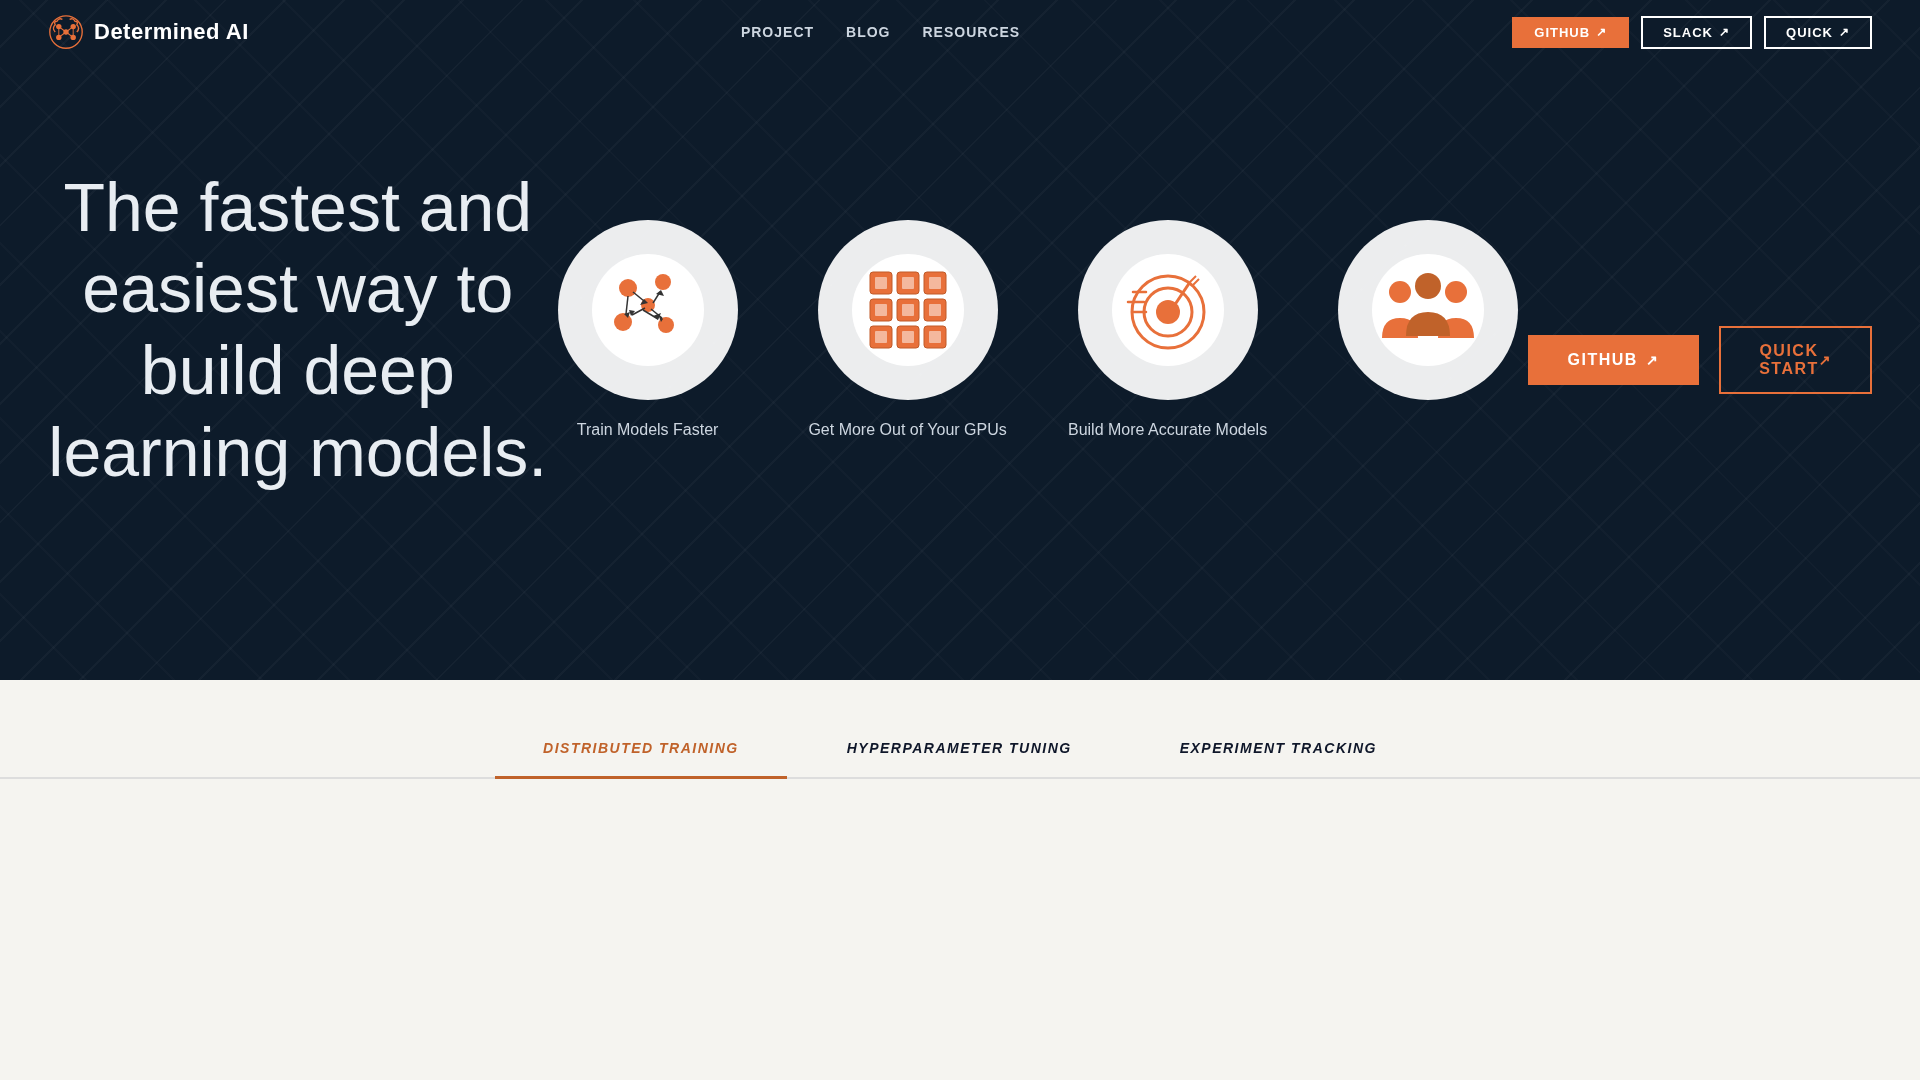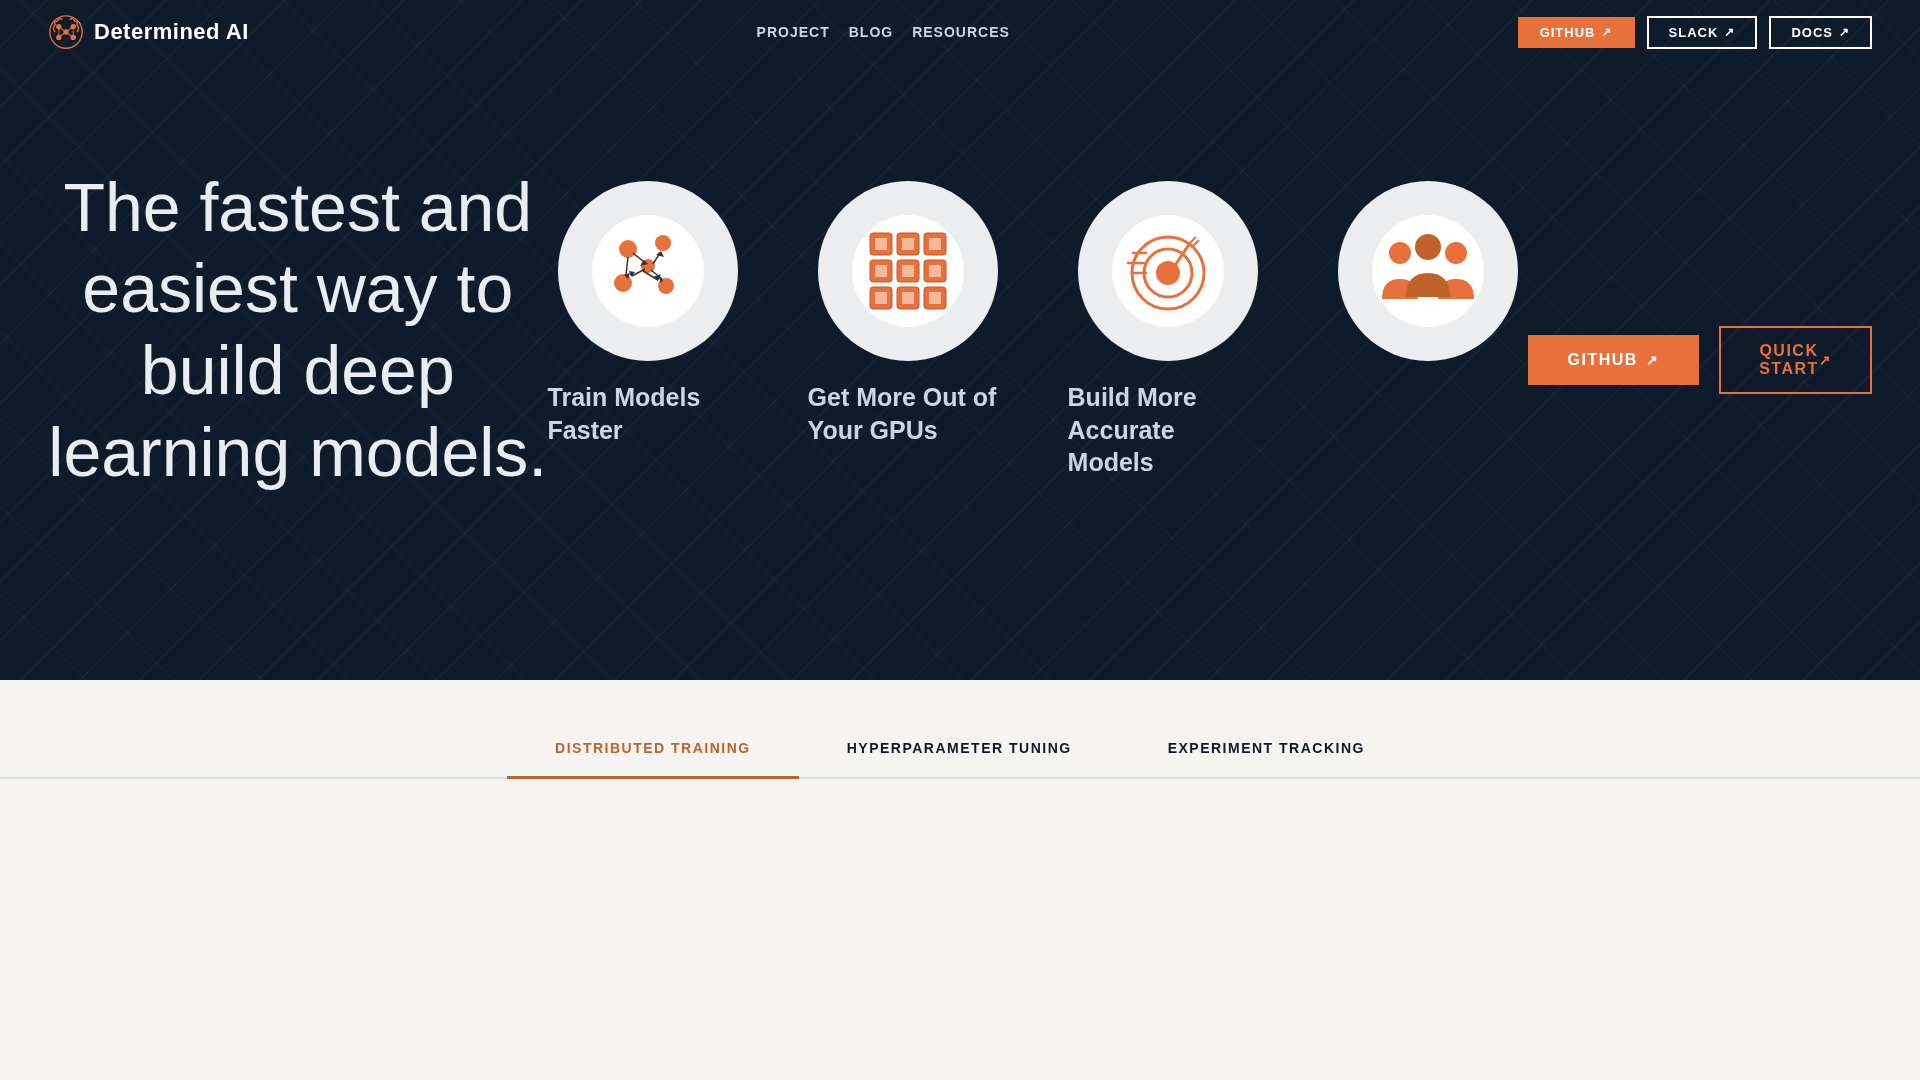--- a/index.html
+++ b/index.html
@@ -16,21 +16,21 @@
     .nav-logo {
       display: flex; align-items: center; gap: 10px;
     }
     .nav-logo-icon {
       width: 36px; height: 36px;
     }
     .nav-logo-text {
       font-size: 22px; font-weight: 700; color: #fff; letter-spacing: 0.5px;
     }
     .nav-links {
-      display: flex; align-items: center; gap: 19px;
+      display: flex; align-items: center; gap: 32px;
     }
     .nav-link {
       font-size: 14px; font-weight: 600; color: #cdd6e0; letter-spacing: 1px; text-transform: uppercase; cursor: pointer;
     }
     .nav-buttons {
       display: flex; align-items: center; gap: 12px;
     }
     .btn-github-nav {
       background: #e8703a; color: #fff; border: none; padding: 8px 22px;
       font-size: 13px; font-weight: 700; letter-spacing: 1px; cursor: pointer;
@@ -88,21 +88,21 @@
       display: flex; flex-direction: column; align-items: center; gap: 20px;
       width: 200px;
     }
     .hero-card-circle {
       width: 180px; height: 180px; border-radius: 50%;
       background: rgba(255,255,255,0.92);
       display: flex; align-items: center; justify-content: center;
       overflow: hidden;
     }
     .hero-card-label {
-      color: #cdd6e0; font-size: 25px; font-weight: 700; line-height: 1.3;
+      color: #cdd6e0; font-size: 16px; font-weight: 400; text-align: center; line-height: 1.3;
     }
     .hero-buttons {
       display: flex; gap: 20px; align-items: center;
     }
     .btn-github-hero {
       background: #e8703a; color: #fff; border: none; padding: 16px 40px;
       font-size: 16px; font-weight: 700; letter-spacing: 1.5px; cursor: pointer;
       display: flex; align-items: center; gap: 8px;
       text-transform: uppercase;
     }
@@ -113,22 +113,23 @@
       text-transform: uppercase;
     }
 
     
     .tabs-section {
       background: #f5f4f0; padding: 40px 0 0 0;
       min-height: 400px;
     }
     .tabs-bar {
       display: flex; align-items: flex-start; justify-content: center;
-      gap: 0; border-bottom: 2px solid #ddd;
+      gap: 12px; border-bottom: 2px solid #ddd;
       padding: 0 48px;
+      font-style: italic;
     }
     .tab-item {
       padding: 20px 48px; font-size: 14px; font-weight: 700; letter-spacing: 1.5px;
       text-transform: uppercase; color: #0f172a; cursor: pointer;
       border-bottom: 3px solid transparent; margin-bottom: -2px;
       white-space: nowrap;
     }
     .tab-item.active {
       color: #c0622a; border-bottom: 3px solid #c0622a;
     }
@@ -174,21 +175,21 @@
   <div class="nav-buttons">
     <button class="btn-github-nav">
       <span>GITHUB</span>
       <span class="external-icon">↗</span>
     </button>
     <button class="btn-outline-nav">
       <span>SLACK</span>
       <span class="external-icon">↗</span>
     </button>
     <button class="btn-outline-nav">
-      <span>DOCS</span>
+      <span>QUICK</span>
       <span class="external-icon">↗</span>
     </button>
   </div>
 </nav>
 
 <section class="hero">
   <div class="hero-content">
     <h1 class="hero-title">
       <span>The fastest and easiest way to</span><br>
       <span>build deep learning models.</span>

